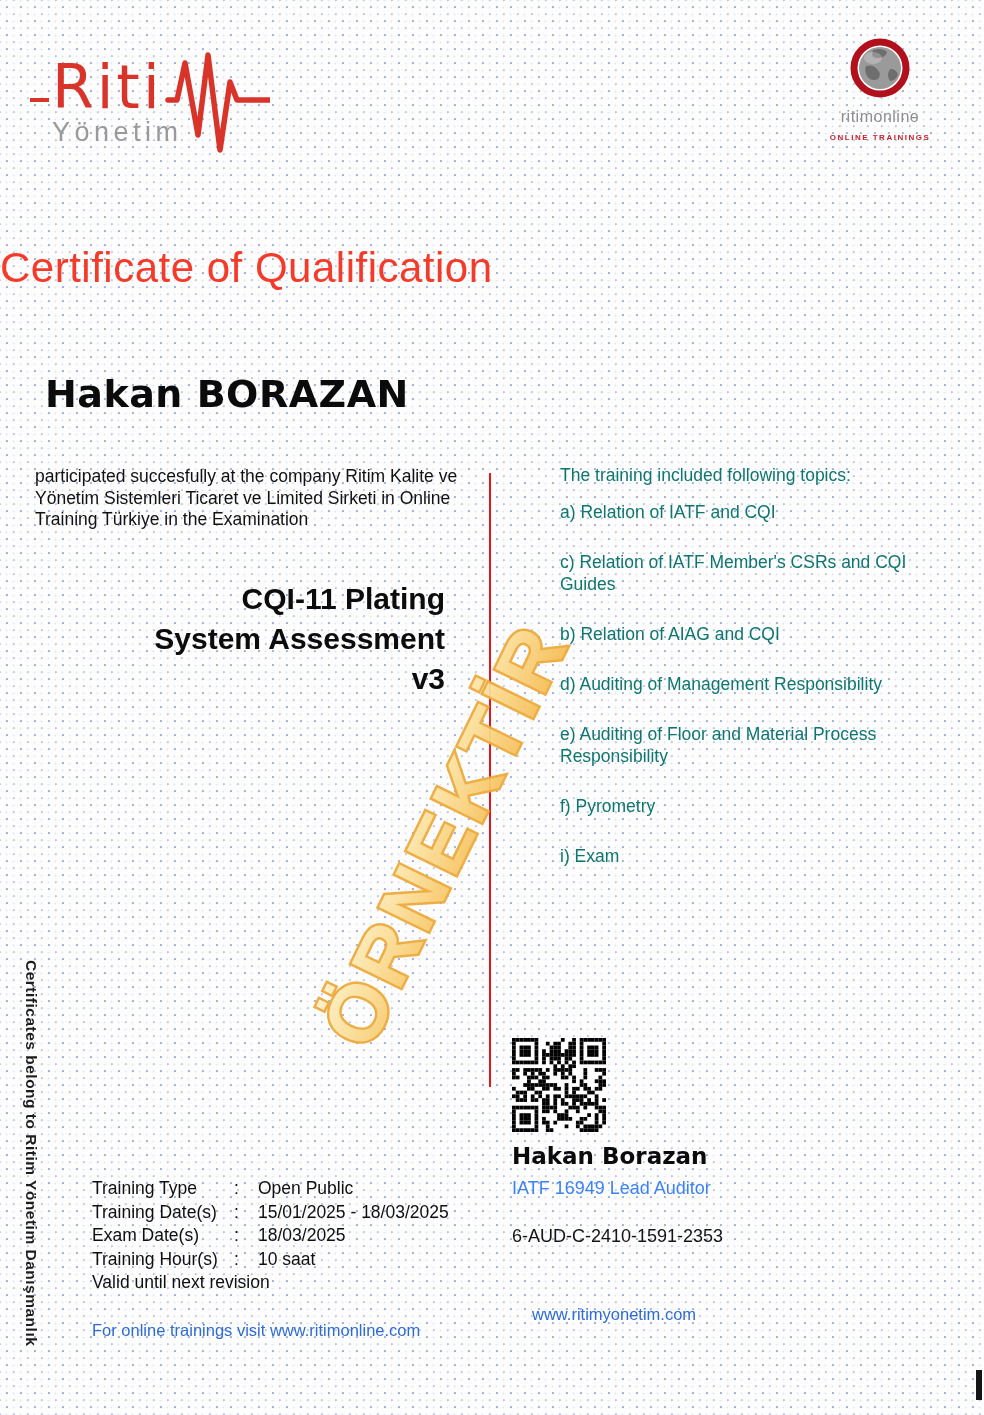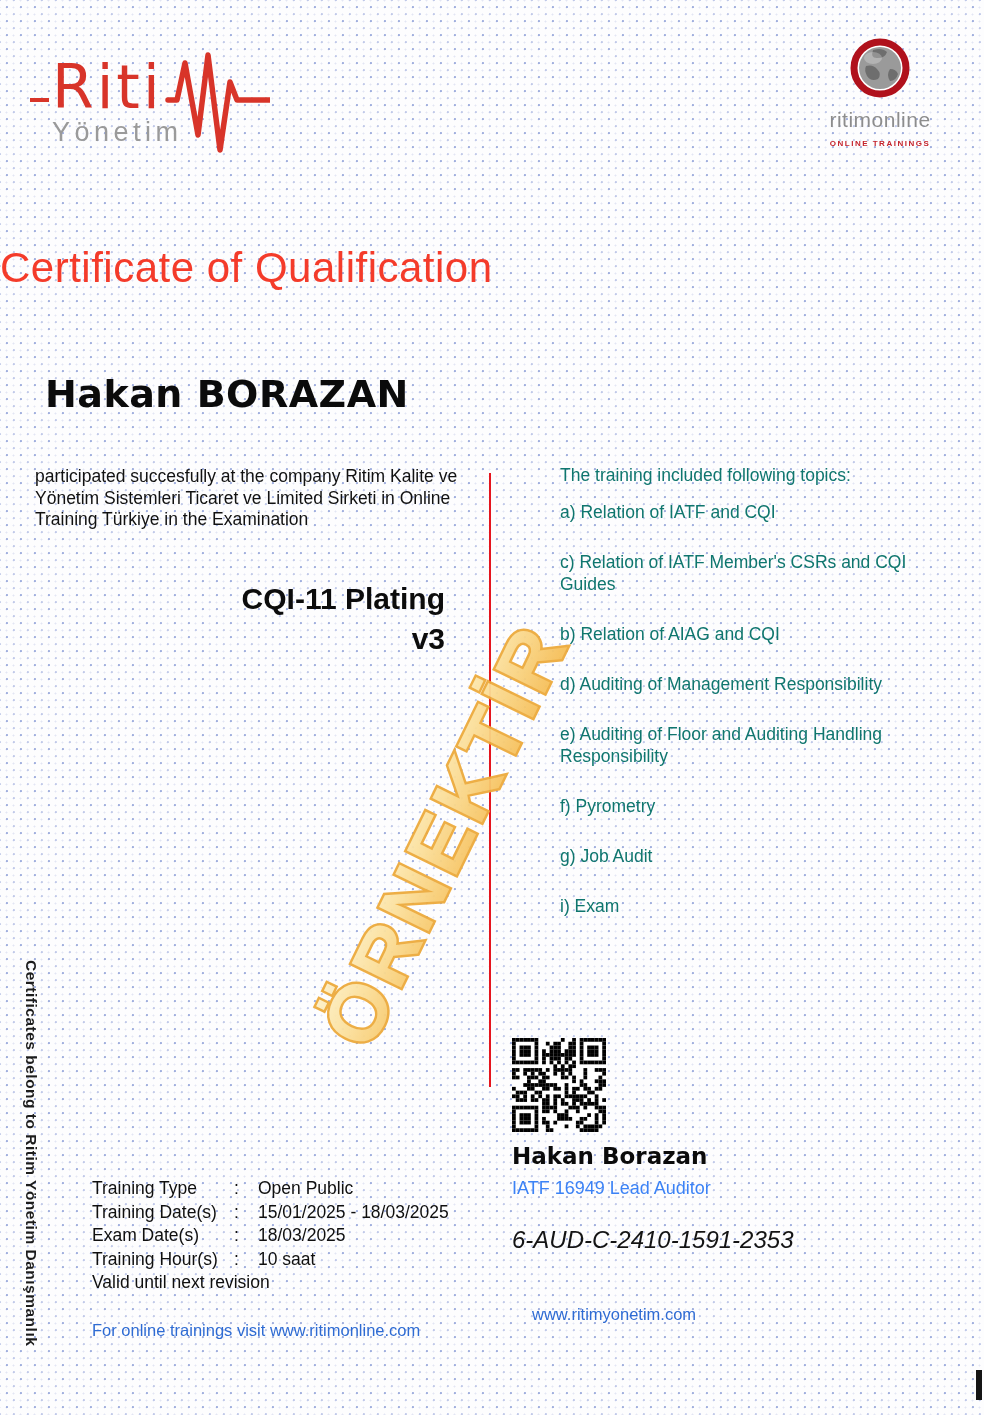--- a/index.html
+++ b/index.html
@@ -18,21 +18,21 @@
       radial-gradient(rgba(152,164,216,0.26) 0.8px, rgba(152,164,216,0) 1.2px);
     background-size:14px 14px,14px 14px,7px 7px;
     background-position:0 0,7px 7px,3px 4px;
   }
   .layer{position:absolute;z-index:1;}
 
   
   .logo-left{left:30px;top:48px;width:240px;height:105px;}
   
   .logo-right{left:818px;top:36px;width:124px;text-align:center;}
-  .logo-right .word{font-size:21px;color:#8d8d8d;letter-spacing:0.5px;margin-top:2px;}
+  .logo-right .word{font-size:16px;color:#8d8d8d;letter-spacing:0.5px;margin-top:2px;}
   .logo-right .tagline{font-size:8px;font-weight:bold;color:#c4232c;letter-spacing:1.5px;margin-top:7px;}
 
   .cert-title{
     left:0;right:0;top:244px;text-align:left;
     font-size:42px;color:#f43b2a;letter-spacing:0.5px;
   }
   .recipient{
     left:45px;top:372px;
     font-family:"DejaVu Sans","Liberation Sans",sans-serif;
     font-size:38px;font-weight:bold;letter-spacing:0.5px;color:#0b0b0b;
@@ -59,21 +59,21 @@
   .watermark-svg{left:95px;top:485px;width:700px;height:700px;overflow:visible;z-index:3;}
 
   .auditor{left:512px;top:1038px;width:420px;}
   .qr{display:block;width:94px;height:94px;background:#fff;}
   .auditor .a-name{
     margin-top:11px;
     font-family:"DejaVu Sans","Liberation Sans",sans-serif;
     font-size:23px;font-weight:bold;color:#0b0b0b;
   }
   .auditor .a-role{margin-top:9px;font-size:18px;color:#3b82f6;}
-  .auditor .a-cert{margin-top:27px;font-size:24px;color:#141414;font-style:italic;}
+  .auditor .a-cert{margin-top:27px;font-size:18px;color:#141414;}
 
   .details{
     left:92px;top:1180px;width:400px;
     display:grid;grid-template-columns:142px 24px auto;
     font-size:17.5px;line-height:17.5px;row-gap:6px;color:#0f0f0f;
   }
   .details .note{grid-column:1 / span 3;}
 
   .footer-link{font-size:16.5px;color:#2e6bd3;}
   .link-left{left:92px;top:1321px;}
@@ -110,34 +110,34 @@
 </div>
 
 <div class="layer cert-title">Certificate of Qualification</div>
 
 <div class="layer recipient">Hakan BORAZAN</div>
 
 <div class="layer participation">participated succesfully at the company Ritim Kalite ve Yönetim Sistemleri Ticaret ve Limited Sirketi in Online Training Türkiye in the Examination</div>
 
 <div class="layer course">
   <div>CQI-11 Plating</div>
+  <div>System Assessment</div>
   <div>v3</div>
 </div>
 
 <div class="layer divider"></div>
 
 <div class="layer topics">
   <p class="intro">The training included following topics:</p>
   <p class="topic">a) Relation of IATF and CQI</p>
   <p class="topic">c) Relation of IATF Member's CSRs and CQI Guides</p>
   <p class="topic">b) Relation of AIAG and CQI</p>
   <p class="topic">d) Auditing of Management Responsibility</p>
-  <p class="topic">e) Auditing of Floor and Auditing Handling Responsibility</p>
+  <p class="topic">e) Auditing of Floor and Material Process Responsibility</p>
   <p class="topic">f) Pyrometry</p>
-  <p class="topic">g) Job Audit</p>
   <p class="topic">i) Exam</p>
 </div>
 
 <svg class="layer watermark-svg">
   <defs>
     <linearGradient id="wm-grad" x1="0" y1="0" x2="0.35" y2="1">
       <stop offset="0" stop-color="#fdf2cd"></stop>
       <stop offset="0.45" stop-color="#fbdf9a"></stop>
       <stop offset="1" stop-color="#f6c05a"></stop>
     </linearGradient>

